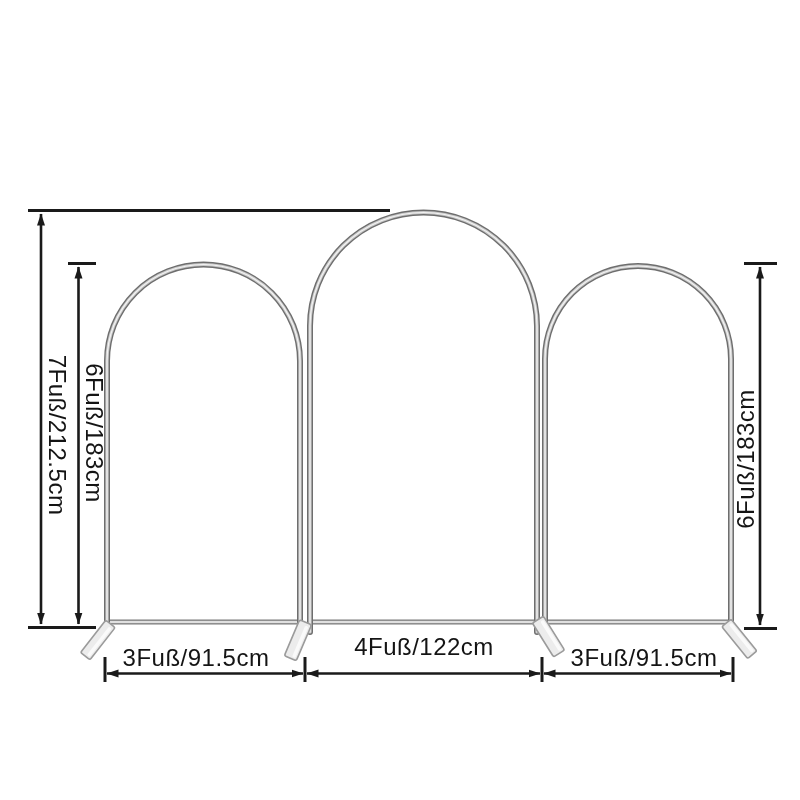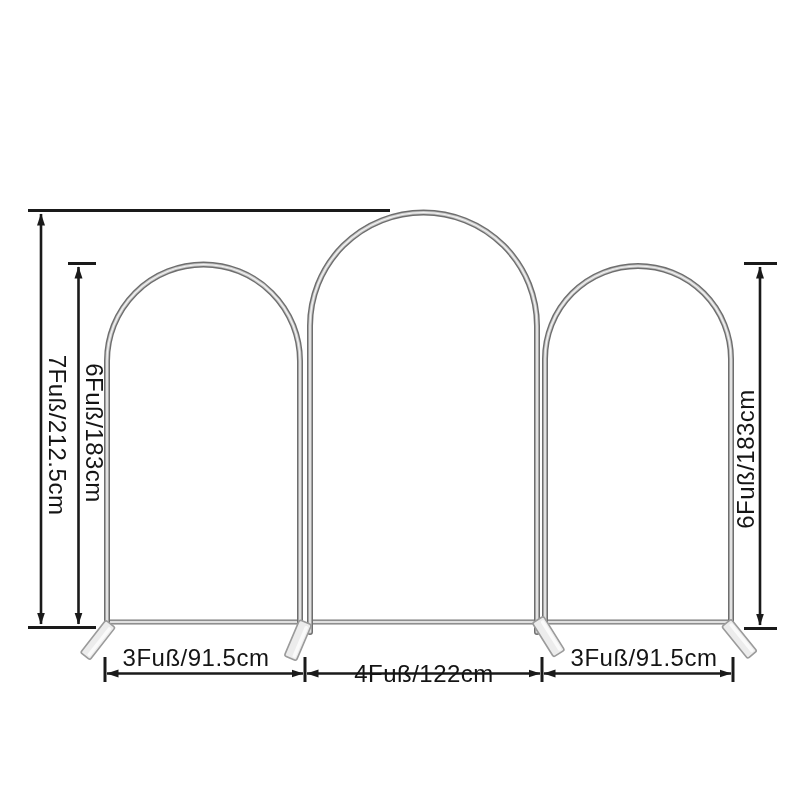--- a/index.html
+++ b/index.html
@@ -132,15 +132,15 @@
       <g>
         <line class="dim" x1="544" y1="673.5" x2="731" y2="673.5" marker-start="url(#arr)" marker-end="url(#arr)"></line>
       </g>
     </g>
   </svg>
 
   <div class="dim-label vert-cw" style="left:57px;  top:435px;">7Fuß/212.5cm</div>
   <div class="dim-label vert-cw" style="left:94px;  top:433px;">6Fuß/183cm</div>
   <div class="dim-label vert-ccw" style="left:746px; top:459px;">6Fuß/183cm</div>
   <div class="dim-label" style="left:196px; top:658px;">3Fuß/91.5cm</div>
-  <div class="dim-label" style="left:424px; top:674px;">4Fuß/122cm</div>
+  <div class="dim-label" style="left:424px; top:647px;">4Fuß/122cm</div>
   <div class="dim-label" style="left:644px; top:658px;">3Fuß/91.5cm</div>
 </div>
 
 </body></html>

